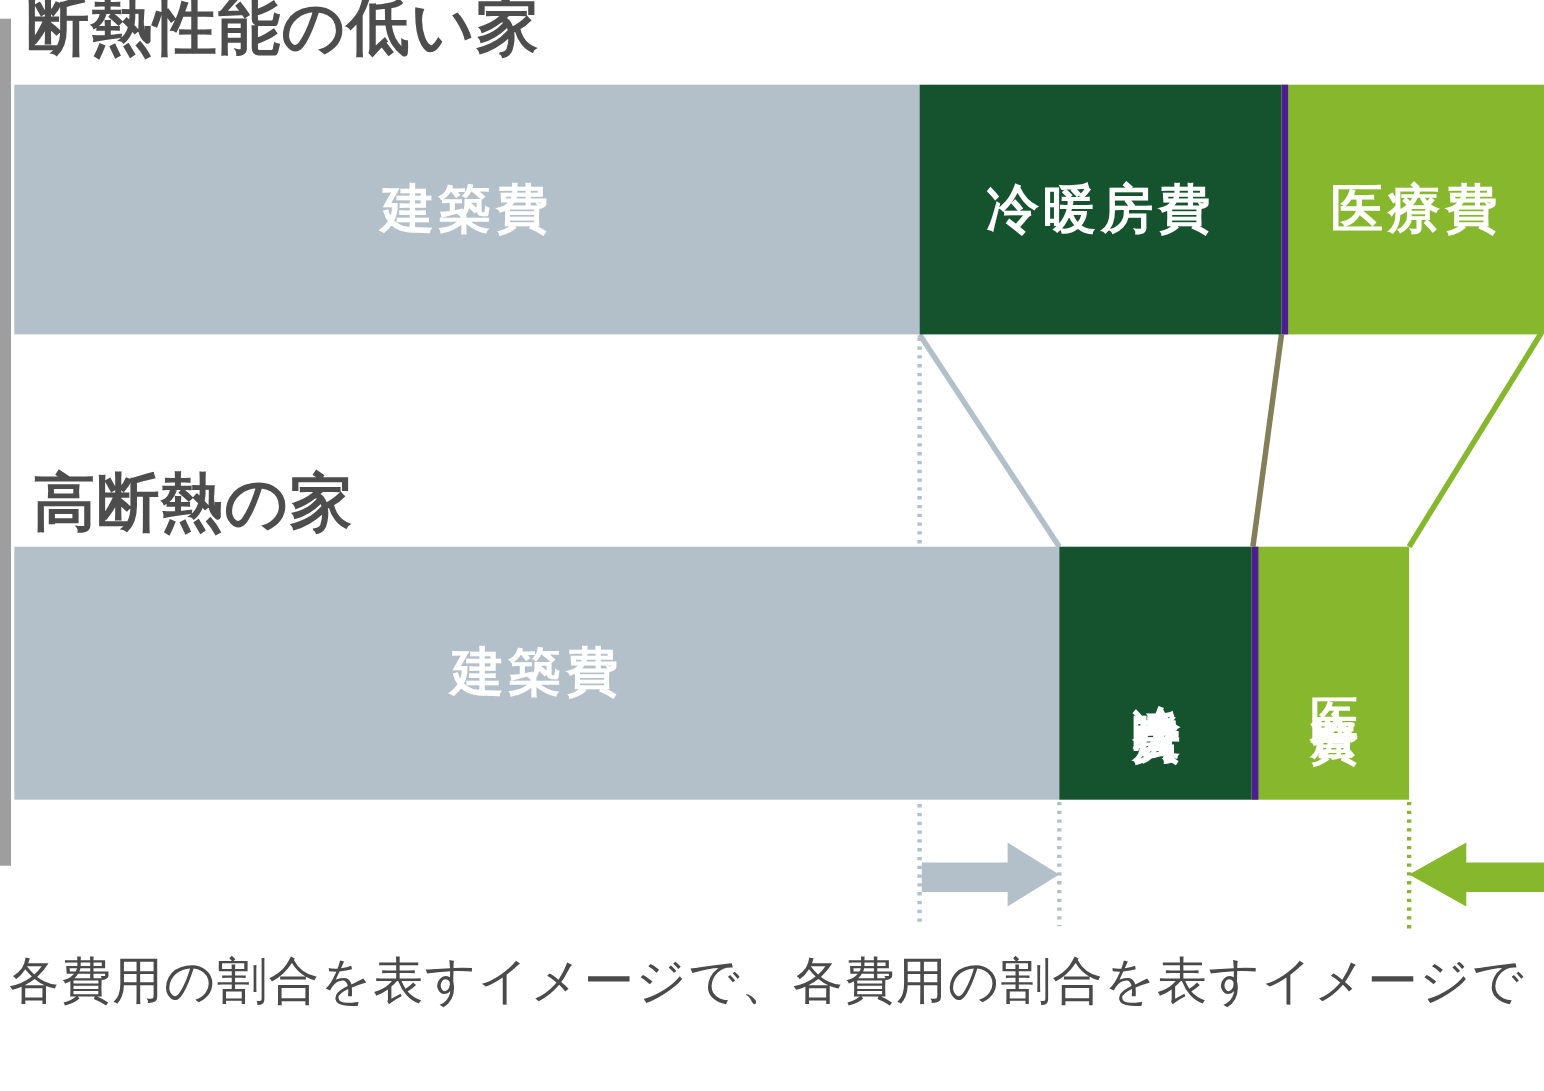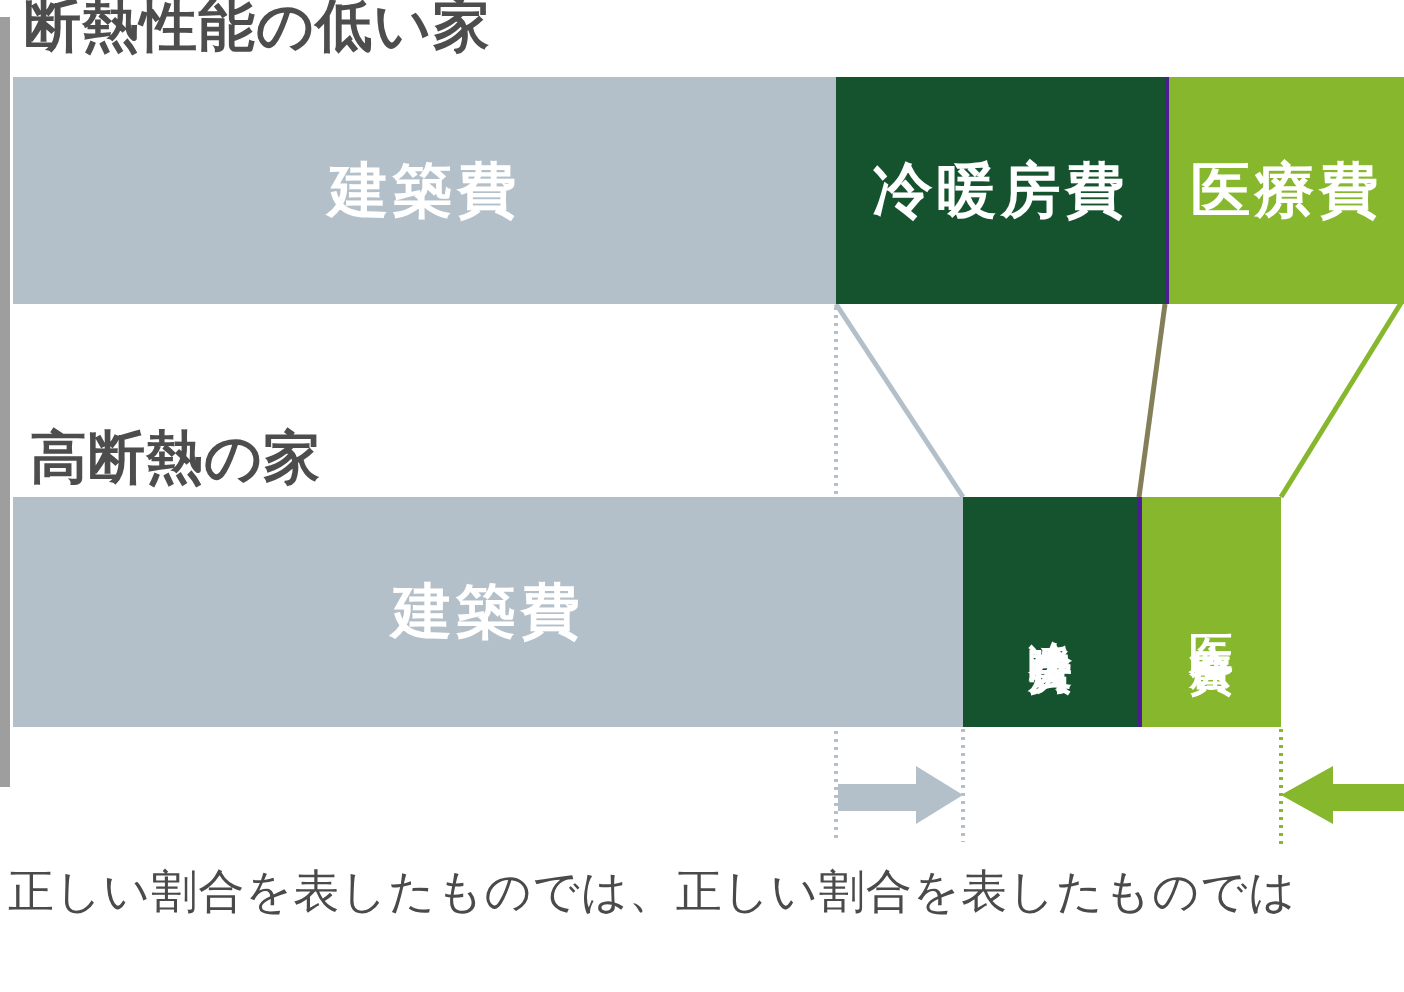--- a/index.html
+++ b/index.html
@@ -14,23 +14,23 @@
   }
   .title-low{left:24px;top:-6px;}
   .title-high{left:30px;top:426px;}
   .bar{position:absolute;display:flex;align-items:stretch;}
   .bar-top{left:13px;top:77px;width:1391px;height:227px;}
   .bar-bottom{left:13px;top:497px;width:1268px;height:230px;}
   .seg{display:flex;align-items:center;justify-content:center;overflow:hidden;}
   .seg-construction{background:#b3c0ca;}
   .seg-heating{background:#14532d;}
   .seg-medical{background:#86b72c;}
-  .divider-left{border-left:4px solid #4c1d95;}
+  .divider-left{border-left:6px solid #4c1d95;}
   .seg-label{
-    color:#ffffff;font-weight:bold;font-size:60px;line-height:1;letter-spacing:4px;white-space:nowrap;
+    color:#ffffff;font-weight:bold;font-size:48px;line-height:1;letter-spacing:4px;white-space:nowrap;
   }
   .seg-label.vertical{
     writing-mode:vertical-rl;text-orientation:upright;font-size:44px;letter-spacing:3px;
   }
   .seg-label.vertical.wide-space{letter-spacing:9px;}
   .overlay{position:absolute;left:0;top:0;}
   .caption{
     position:absolute;left:8px;top:860px;margin:0;font-size:46px;line-height:1.36;
     color:#4a4a4a;font-weight:normal;letter-spacing:1px;white-space:nowrap;
   }
@@ -77,15 +77,15 @@
       <span class="seg-label">建築費</span>
     </div>
     <div class="seg seg-heating" style="width:175px">
       <span class="seg-label vertical">冷暖房費</span>
     </div>
     <div class="seg seg-medical divider-left" style="flex:1">
       <span class="seg-label vertical wide-space">医療費</span>
     </div>
   </div>
 
-  <p class="caption"><span>正しい割合を表したものでは、正しい割合を表したものでは</span><br></p>
+  <p class="caption"><span>各費用の割合を表すイメージで、各費用の割合を表すイメージで</span><br></p>
 
 </div>
 
 </body></html>

